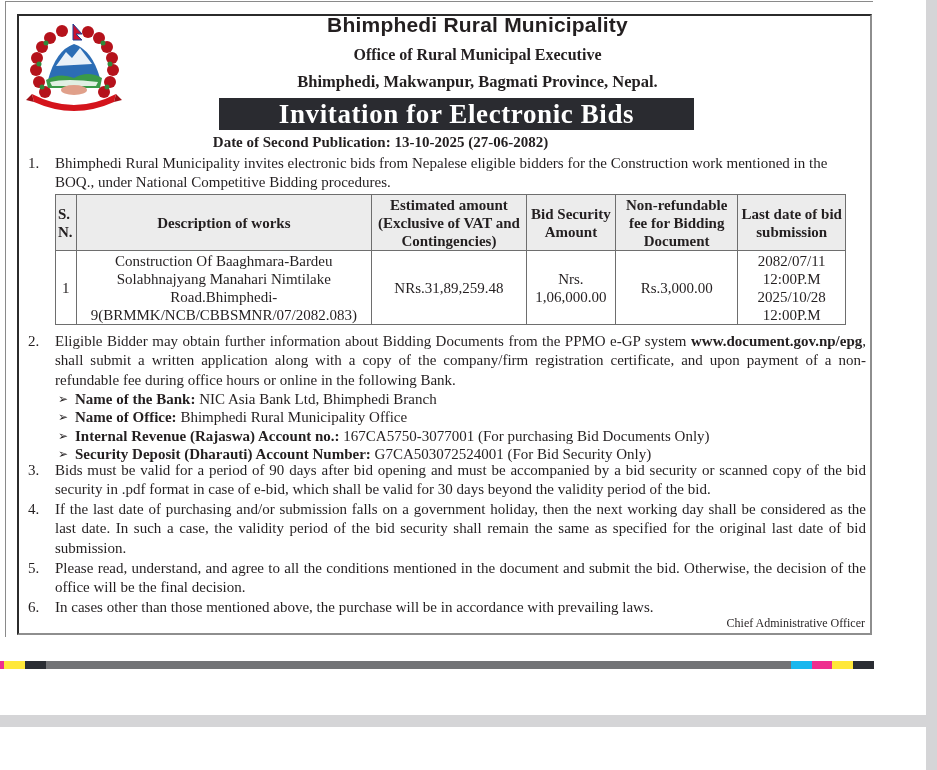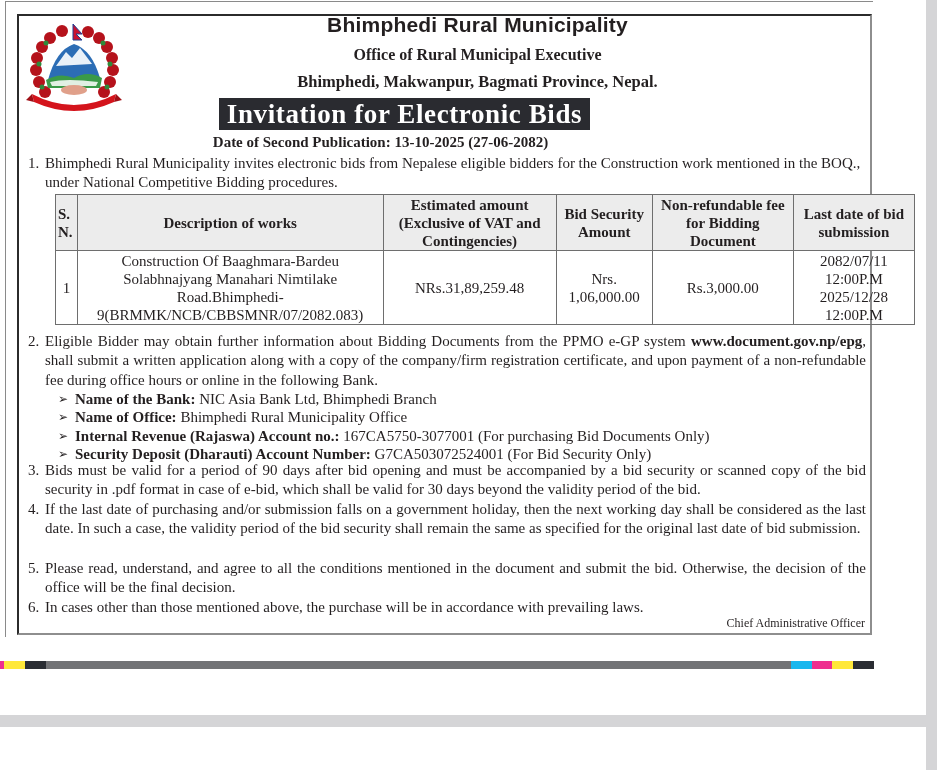--- a/index.html
+++ b/index.html
@@ -23,33 +23,33 @@
   }
   .title-office {
     position:absolute; left:0; width:937px; top:46px; text-align:center; font-weight:bold; font-size:16px;
     padding-left:18px; box-sizing:border-box;
   }
   .title-address {
     position:absolute; left:0; width:937px; top:72px; text-align:center; font-weight:bold; font-size:16.5px;
     padding-left:18px; box-sizing:border-box;
   }
   .banner {
-    position:absolute; left:219px; top:98px; width:371px; height:32px; background:#2a2b30; color:#ffffff;
+    position:absolute; left:219px; top:98px; width:475px; height:32px; background:#2a2b30; color:#ffffff;
     font-weight:bold; font-size:27px; text-align:center; line-height:32px; letter-spacing:0.6px;
   }
   .pubdate {
     position:absolute; left:0; width:743px; top:134px; text-align:center; font-weight:bold; font-size:15px;
     padding-left:18px; box-sizing:border-box;
   }
   .para { position:absolute; left:28px; width:838px; font-size:15px; line-height:19.3px; }
   .para .num { position:absolute; left:0; top:0; width:24px; }
-  .para .body { margin-left:17px; }
+  .para .body { margin-left:27px; }
   .just { text-align:justify; }
   table.bids {
-    position:absolute; left:55px; top:194px; width:860px; border-collapse:collapse; font-size:15px;padding-left:9px;
+    position:absolute; left:55px; top:194px; width:791px; border-collapse:collapse; font-size:15px;padding-left:9px;
   }
   table.bids th, table.bids td { border:1.5px solid #6e6e6e; text-align:center; vertical-align:middle; padding:0 2px; }
   table.bids th { background:#ececec; font-weight:bold; line-height:18px; height:55px; }
   table.bids td { line-height:18px; height:73px; }
   .bullets { list-style:none; margin:0; padding:0; }
   .bullets li { position:relative; padding-left:20px; line-height:18.5px; }
   .bullets li .arrow { position:absolute; left:3px; top:0; font-size:12px; }
   .signature { position:absolute; right:72px; top:616px; font-weight:normal; font-size:12px; }
   .color-bar { position:absolute; top:661px; height:8px; }
   .right-strip { position:absolute; left:926px; top:0; width:11px; height:770px; background:#d5d5d7; }
@@ -137,21 +137,21 @@
   <tbody>
     <tr>
       <td>1</td>
       <td style="padding:0 14px">Construction Of Baaghmara-Bardeu Solabhnajyang Manahari Nimtilake Road.Bhimphedi-9(BRMMK/NCB/CBBSMNR/07/2082.083)</td>
       <td>NRs.31,89,259.48</td>
       <td>Nrs. 1,06,000.00</td>
       <td>Rs.3,000.00</td>
       <td>
         <div>2082/07/11</div>
         <div>12:00P.M</div>
-        <div>2025/12/28</div>
+        <div>2025/10/28</div>
         <div>12:00P.M</div>
       </td>
     </tr>
   </tbody>
 </table>
 
 <div class="para" style="top:332px;">
   <span class="num">2.</span>
   <div class="body just">
     <span>Eligible Bidder may obtain further information about Bidding Documents from the PPMO e-GP system </span><b>www.document.gov.np/epg</b><span>, shall submit a written application along with a copy of the company/firm registration certificate, and upon payment of a non-refundable fee during office hours or online in the following Bank.</span>

